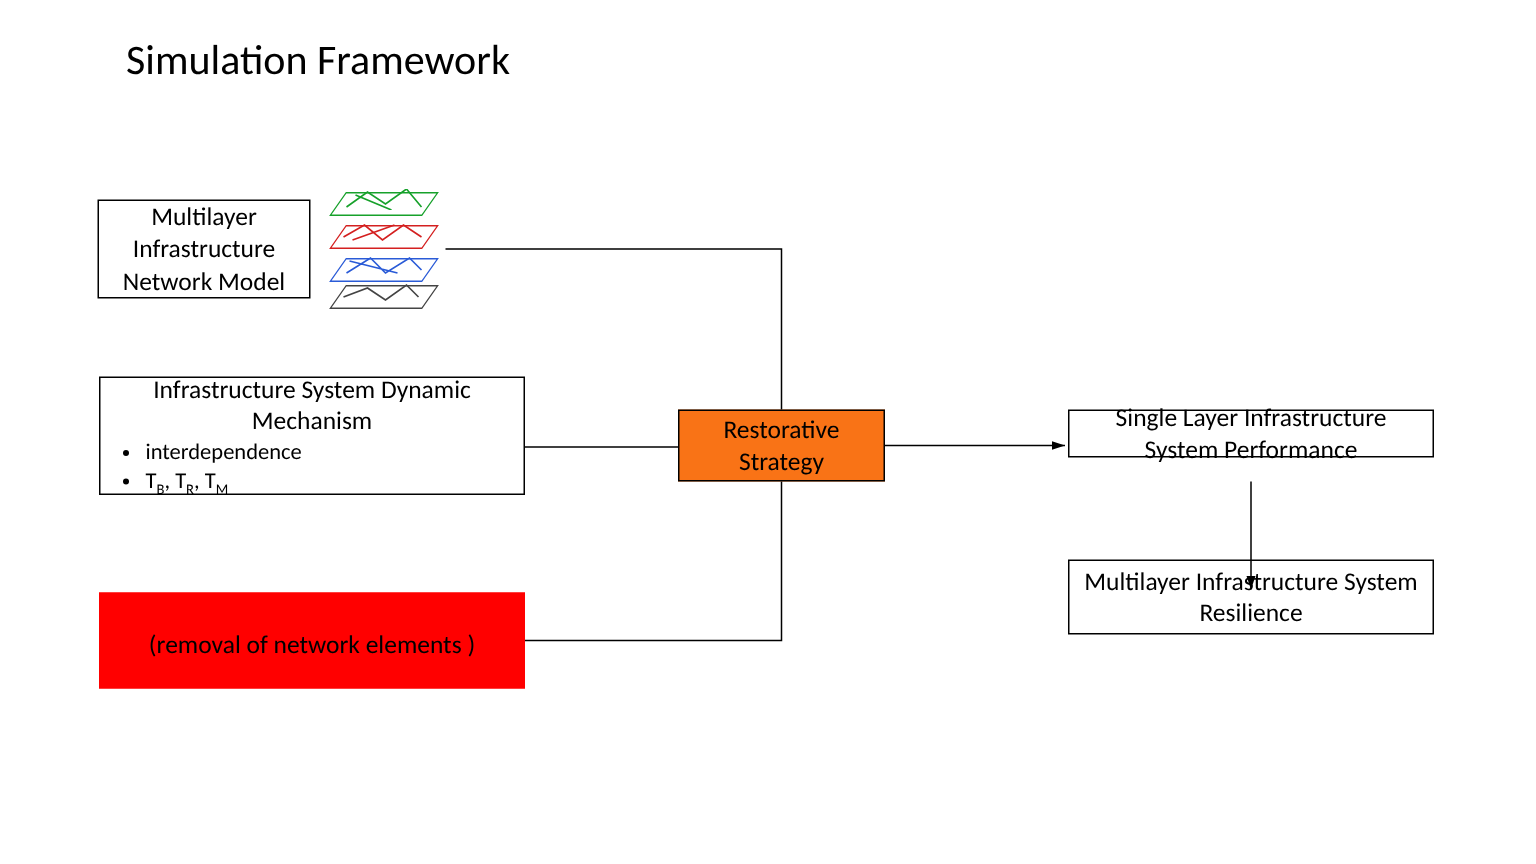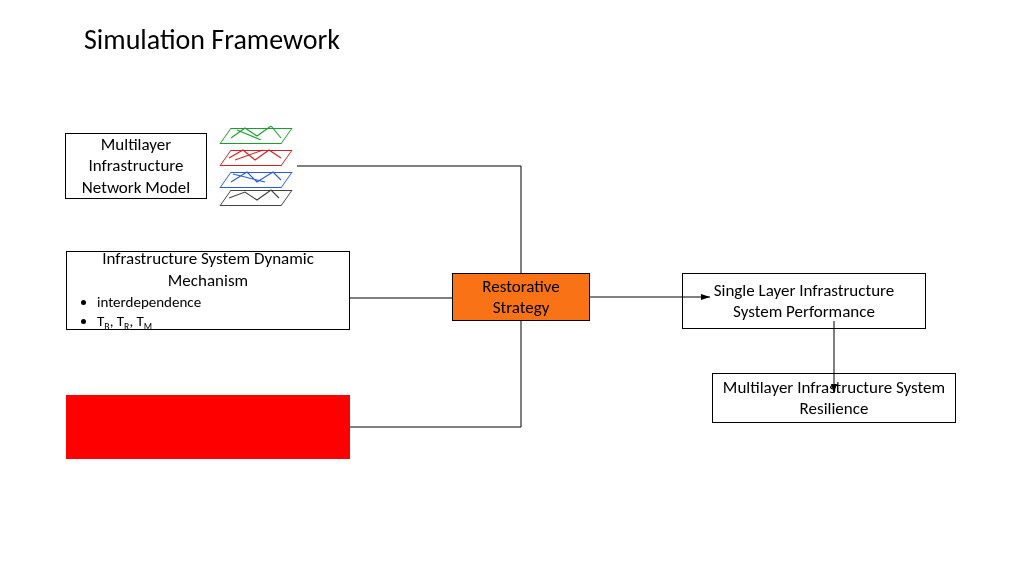--- a/index.html
+++ b/index.html
@@ -50,25 +50,26 @@
 
 <div class="box box-left-list" style="left:66px;top:251px;width:284px;height:79px;padding:6px 12px;align-items:center">
   <div style="text-align:center;width:100%">Infrastructure System Dynamic Mechanism</div>
   <ul class="bullets" style="align-self:flex-start">
     <li>interdependence</li>
     <li>T<sub>B</sub>, T<sub>R</sub>, T<sub>M</sub></li>
   </ul>
 </div>
 
 <div class="box disaster" style="left:66px;top:395px;width:284px;height:64px">
+  <div style="margin-top:6px">(removal of network elements )</div>
 </div>
 
 <div class="box restorative" style="left:452px;top:273px;width:138px;height:48px">Restorative Strategy</div>
 
-<div class="box" style="left:682px;top:273px;width:244px;height:56px">Single Layer Infrastructure System Performance</div>
+<div class="box" style="left:712px;top:273px;width:244px;height:32px">Single Layer Infrastructure System Performance</div>
 
 <div class="box" style="left:712px;top:373px;width:244px;height:50px">Multilayer Infrastructure System Resilience</div>
 
 <svg class="connector" style="left:0;top:0;width:1024px;height:576px">
   <defs>
     <marker id="arrow" markerWidth="10" markerHeight="10" refX="9" refY="3" orient="auto">
       <path d="M0,0 L9,3 L0,6 Z" fill="#000"></path>
     </marker>
   </defs>
 

